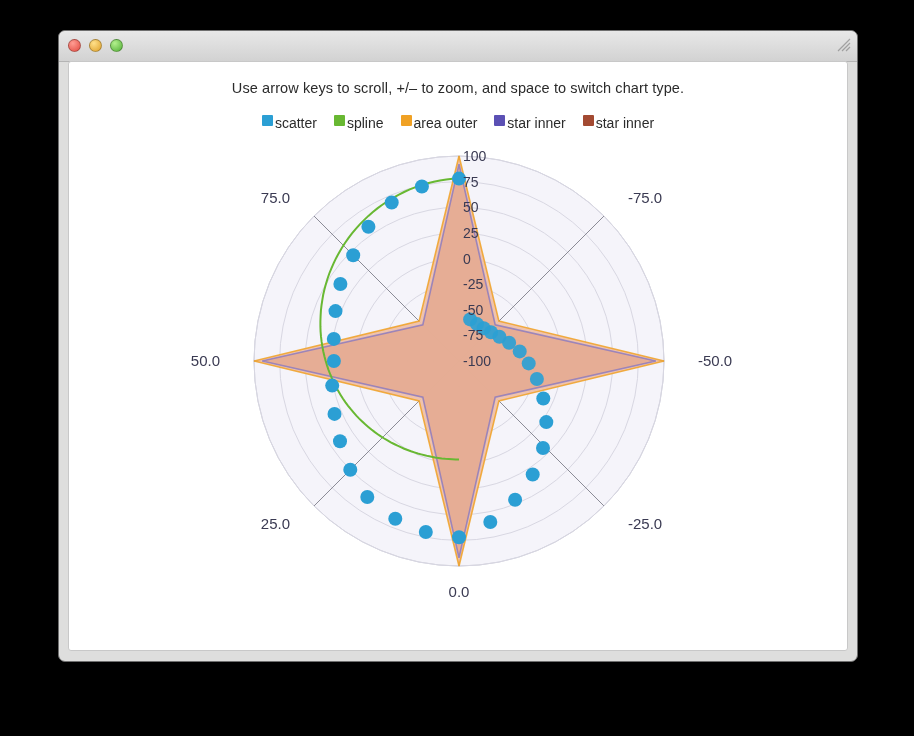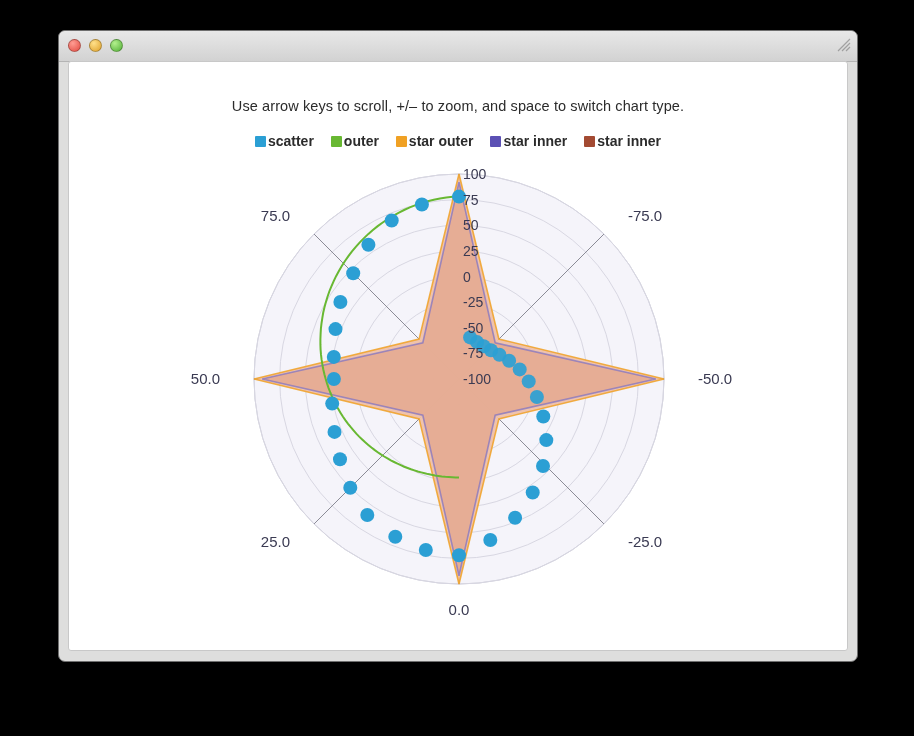--- a/index.html
+++ b/index.html
@@ -72,37 +72,36 @@
     background: #ffffff;
     border: 1px solid #c8c8c8;
     border-radius: 3px;
     box-sizing: border-box;
     overflow: hidden;
   }
   .hint {
     text-align: center;
     font-size: 14.5px;
     color: #2b2b2b;
-    margin-top: 36px;
+    margin-top: 18px;
     letter-spacing: 0.1px;
   }
   .legend {
     display: flex;
     justify-content: center;
     align-items: center;
     gap: 17px;
     margin-top: 19px;
     font-size: 14px;
     color: #2b2b2b;
   }
   .legend-item {
     display: flex;
-    align-items: center;
+    align-items: flex-start;
     gap: 2px;
-    font-weight: bold;
   }
   .swatch {
     width: 11px;
     height: 11px;
     display: inline-block;
     border-radius: 1px;
   }
   .plot-wrap {
     position: relative;
     width: 780px;
@@ -132,25 +131,25 @@
 
       <div class="hint">Use arrow keys to scroll, +/– to zoom, and space to switch chart type.</div>
 
       <div class="legend">
         <span class="legend-item">
           <span class="swatch" style="background:#2b9fd4"></span>
           <span>scatter</span>
         </span>
         <span class="legend-item">
           <span class="swatch" style="background:#68b832"></span>
-          <span>outer</span>
+          <span>spline</span>
         </span>
         <span class="legend-item">
           <span class="swatch" style="background:#f0a124"></span>
-          <span>star outer</span>
+          <span>area outer</span>
         </span>
         <span class="legend-item">
           <span class="swatch" style="background:#5b50b4"></span>
           <span>star inner</span>
         </span>
         <span class="legend-item">
           <span class="swatch" style="background:#a34a32"></span>
           <span>star inner</span>
         </span>
       </div>

